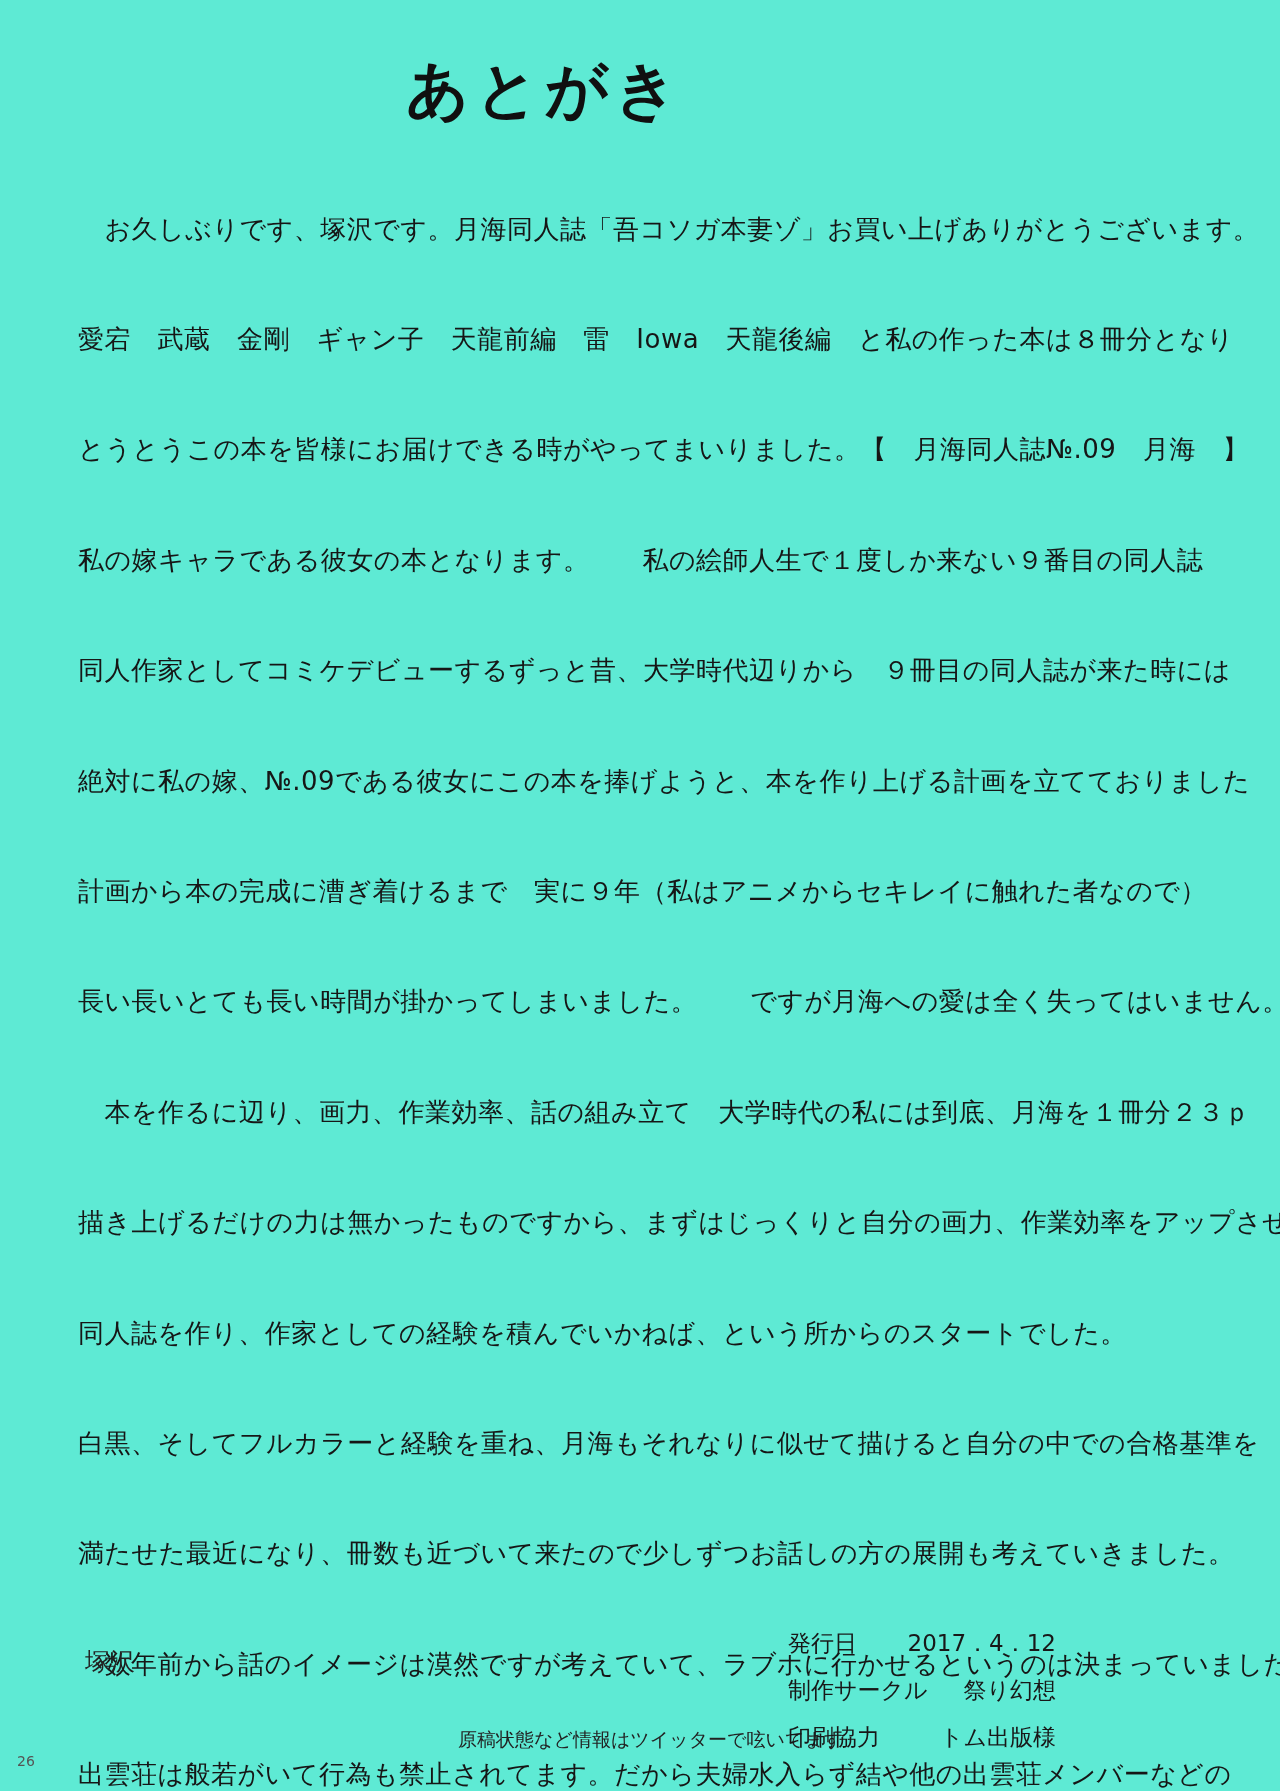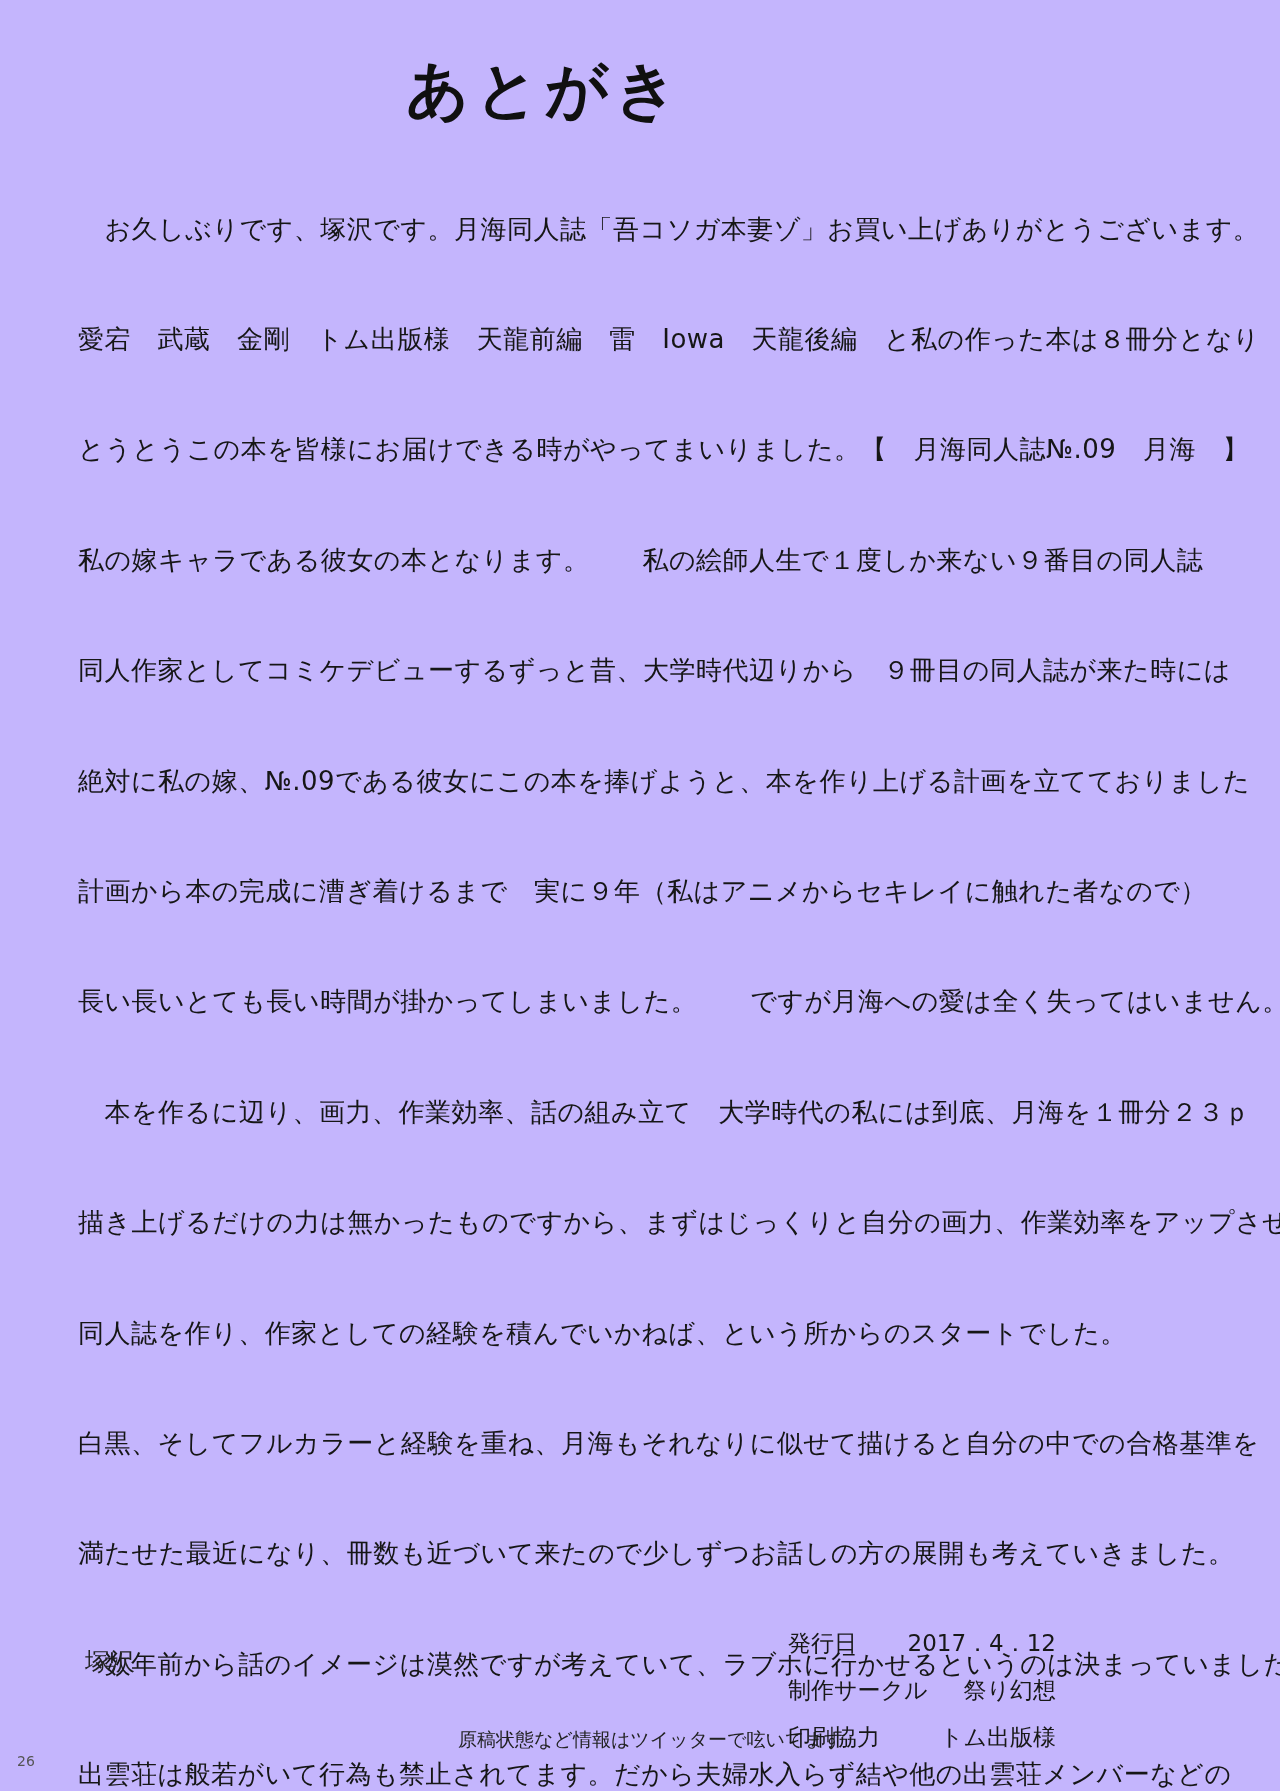--- a/index.html
+++ b/index.html
@@ -5,21 +5,21 @@
   html, body {
     margin: 0;
     padding: 0;
     background: #e8e8e8;
   }
   .page {
     position: relative;
     width: 1280px;
     height: 1791px;
     margin: 0 auto;
-    background: #c4b5fd;
+    background: #5eead4;
     color: #1e1e1e;
     font-family: "DejaVu Sans", "Liberation Sans", sans-serif;
     overflow: hidden;
   }
   .title {
     position: absolute;
     top: 48px;
     left: 0;
     width: 1090px;
     text-align: center;
@@ -92,21 +92,21 @@
 </style>
 </head>
 <body>
 
 <div class="page">
 
   <div class="title">あとがき</div>
 
   <div class="text-block">
     <div class="line">　お久しぶりです、塚沢です。月海同人誌「吾コソガ本妻ゾ」お買い上げありがとうございます。</div>
-    <div class="line">愛宕　武蔵　金剛　トム出版様　天龍前編　雷　Iowa　天龍後編　と私の作った本は８冊分となり</div>
+    <div class="line">愛宕　武蔵　金剛　ギャン子　天龍前編　雷　Iowa　天龍後編　と私の作った本は８冊分となり</div>
     <div class="line">とうとうこの本を皆様にお届けできる時がやってまいりました。【　月海同人誌№.09　月海　】</div>
     <div class="line">私の嫁キャラである彼女の本となります。　　私の絵師人生で１度しか来ない９番目の同人誌</div>
     <div class="line">同人作家としてコミケデビューするずっと昔、大学時代辺りから　９冊目の同人誌が来た時には</div>
     <div class="line">絶対に私の嫁、№.09である彼女にこの本を捧げようと、本を作り上げる計画を立てておりました</div>
     <div class="line">計画から本の完成に漕ぎ着けるまで　実に９年（私はアニメからセキレイに触れた者なので）</div>
     <div class="line">長い長いとても長い時間が掛かってしまいました。　　ですが月海への愛は全く失ってはいません。</div>
     <div class="line">　本を作るに辺り、画力、作業効率、話の組み立て　大学時代の私には到底、月海を１冊分２３ｐ</div>
     <div class="line">描き上げるだけの力は無かったものですから、まずはじっくりと自分の画力、作業効率をアップさせ</div>
     <div class="line">同人誌を作り、作家としての経験を積んでいかねば、という所からのスタートでした。</div>
     <div class="line">白黒、そしてフルカラーと経験を重ね、月海もそれなりに似せて描けると自分の中での合格基準を</div>

